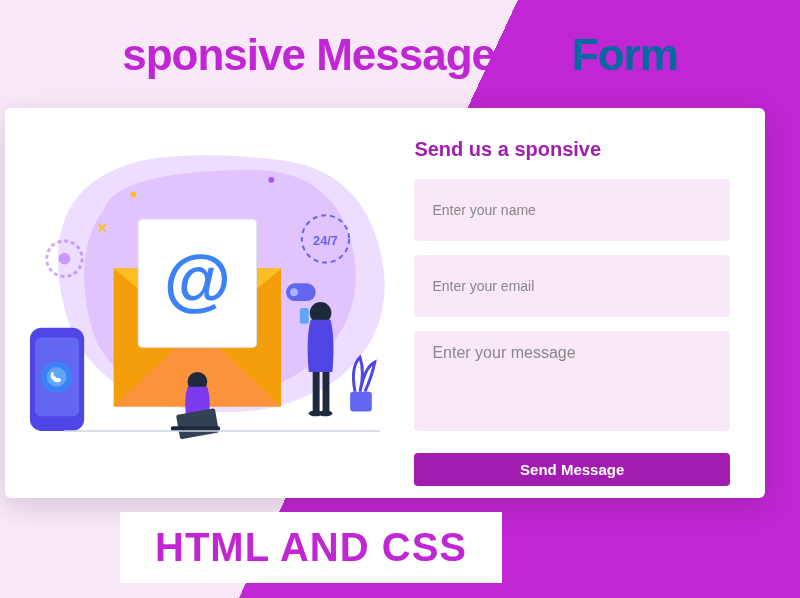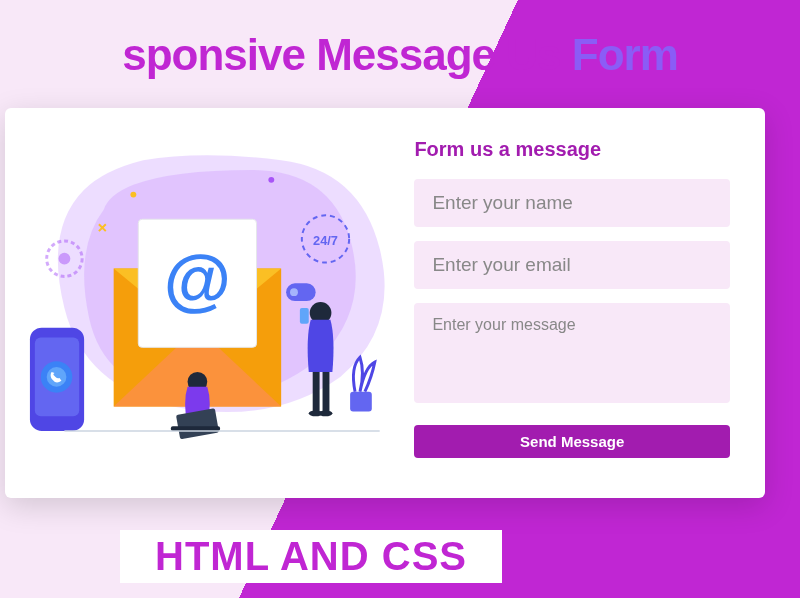--- a/index.html
+++ b/index.html
@@ -26,21 +26,21 @@
       left: 0;
       width: 100%;
       text-align: center;
       font-size: 44px;
       font-weight: 900;
       color: #c026d3;
       z-index: 1;
       letter-spacing: -1px;
     }
     .title .white-text {
-      color: #8b5cf6;
+      color: #0369a1;
     }
     .card {
       position: absolute;
       top: 108px;
       left: 5px;
       width: 760px;
       height: 390px;
       background: #fff;
       border-radius: 6px;
       box-shadow: 0 8px 30px rgba(0,0,0,0.15);
@@ -63,22 +63,22 @@
       color: #a21caf;
       font-size: 20px;
       font-weight: 700;
       margin-bottom: 18px;
     }
     .form-input {
       width: 100%;
       background: #f8e8f8;
       border: none;
       border-radius: 4px;
-      padding: 13px 18px;
-      font-size: 19px;
+      padding: 23px 18px;
+      font-size: 14px;
       color: #666;
       margin-bottom: 14px;
       font-family: inherit;
       outline: none;
     }
     .form-input::placeholder {
       color: #888;
     }
     .form-textarea {
       width: 100%;
@@ -107,21 +107,21 @@
       font-size: 15px;
       font-weight: 600;
       cursor: pointer;
       font-family: inherit;
     }
     .bottom-banner {
       position: absolute;
       bottom: 15px;
       left: 120px;
       background: #fff;
-      padding: 4px 35px;
+      padding: 13px 35px;
       z-index: 3;
     }
     .bottom-banner-text {
       color: #c026d3;
       font-size: 40px;
       font-weight: 900;
       letter-spacing: 1px;
     }
     
     .illust-svg {
@@ -188,21 +188,21 @@
 
       <line x1="40" y1="305" x2="360" y2="305" stroke="#cbd5e1" stroke-width="1.5"></line>
 
       <circle cx="110" cy="65" r="3" fill="#fbbf24"></circle>
       <circle cx="250" cy="50" r="3" fill="#a855f7"></circle>
       <path d="M 75 95 L 82 102 M 82 95 L 75 102" stroke="#fbbf24" stroke-width="2"></path>
     </svg>
   </div>
 
   <div class="form-section">
-    <h2 class="form-heading">Form us a message</h2>
+    <h2 class="form-heading">Send us a sponsive</h2>
     
     <input type="text" class="form-input" placeholder="Enter your name" style="">
     
     <input type="email" class="form-input" placeholder="Enter your email" style="">
     
     <textarea class="form-textarea" placeholder="Enter your message" style=""></textarea>
     
     <button class="send-button">Send Message</button>
   </div>
 </div>

